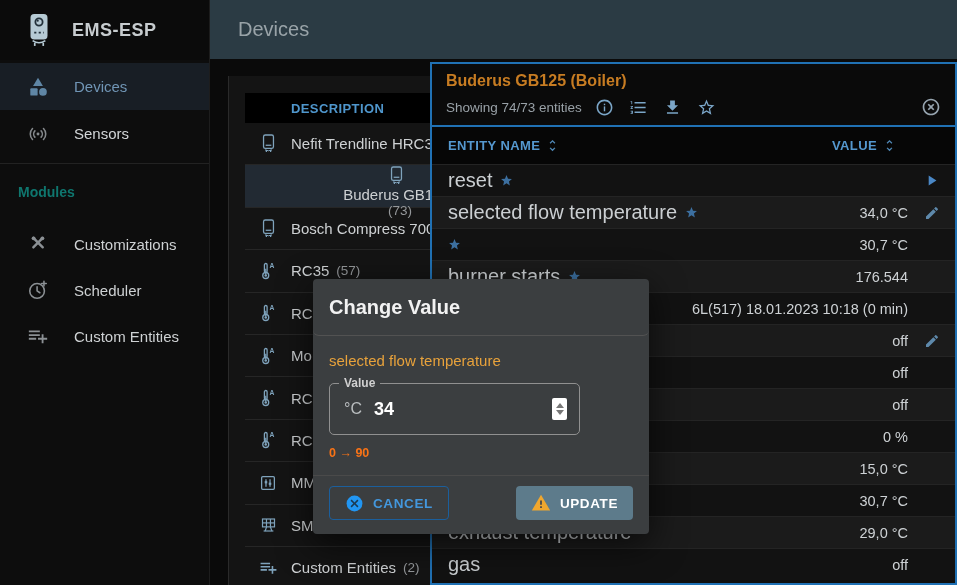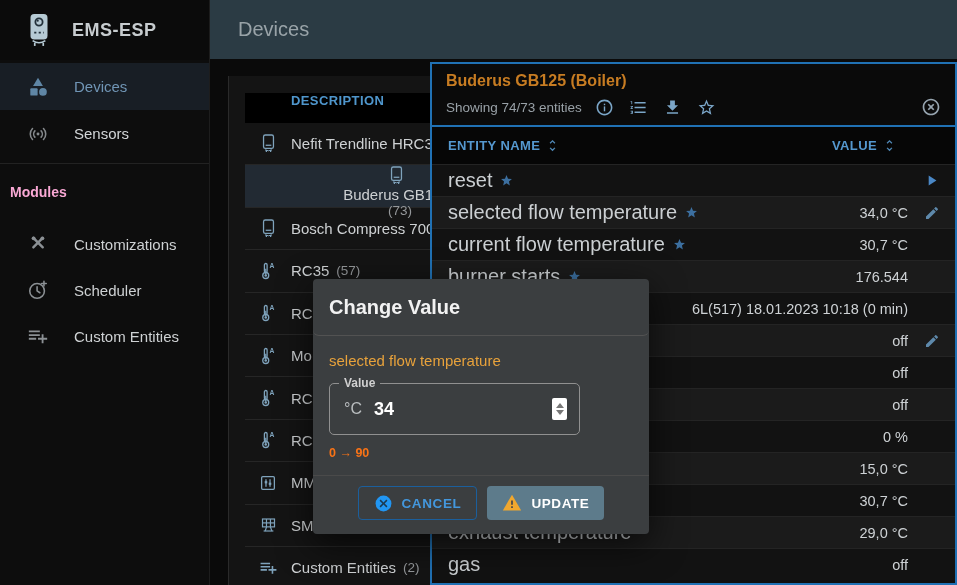--- a/index.html
+++ b/index.html
@@ -12,32 +12,32 @@
   .logo-row { height:60px; display:flex; align-items:center; padding-left:22px; gap:16px; background:#0b0b0b; }
   .brand { font-size:18px; font-weight:bold; color:#c7cccf; letter-spacing:.5px; }
   .nav { margin-top:3px; }
   .nav-item { height:47px; display:flex; align-items:center; padding-left:27px; gap:25px; cursor:pointer; }
   .nav-item .nicon { width:22px; height:22px; display:flex; align-items:center; justify-content:center; color:#85898c; }
   .nav-item .nlabel { font-size:15px; color:#d3d6d8; }
   .nav-item.active { background:#181e25; }
   .nav-item.active .nicon { color:#5f86a5; }
   .nav-item.active .nlabel { color:#7095b5; }
   .side-divider { border:none; border-top:1px solid #222; margin-top:6px; }
-  .modules-label { margin:20px 0 21px 10px; font-size:14px; font-weight:bold; color:#f9a8d4; }
+  .modules-label { margin:20px 0 21px 18px; font-size:14px; font-weight:bold; color:#0f766e; }
   .module-item { height:46px; display:flex; align-items:center; padding-left:27px; gap:25px; cursor:pointer; }
   .module-item .nicon { width:22px; height:22px; display:flex; align-items:center; justify-content:center; color:#8b9094; }
   .module-item .nlabel { font-size:15px; color:#ced1d3; }
 
   
   .topbar { position:absolute; left:210px; top:0; width:747px; height:59px; background:#2b3b44; z-index:4; }
   .topbar h1 { font-size:20px; font-weight:normal; color:#99a3a8; line-height:59px; padding-left:28px; }
 
   
   .devices-card { position:absolute; left:228px; top:76px; width:320px; height:509px; background:#141414; z-index:1; padding:17px 0 0 16px; border-left:1px solid #2a2a2a; }
-  .dev-head { height:30px; background:#000; display:flex; padding-left:46px; }
+  .dev-head { height:30px; background:#000; display:flex; align-items:center; padding-left:46px; }
   .dev-head span { font-size:13px; font-weight:bold; color:#4f96cc; letter-spacing:.4px; }
   .dev-row { height:42.4px; display:flex; align-items:center; border-bottom:1px solid #262626; cursor:pointer; }
   .dev-row.selected { background:#222a33;flex-direction:column; }
   .dev-icon { width:46px; display:flex; justify-content:center; color:#7fa3bc; }
   .dev-label { font-size:15px; color:#ced1d3; white-space:nowrap; }
   .dev-count { font-size:13.5px; color:#94979a; margin-left:7px; white-space:nowrap; }
 
   
   .entity-panel { position:absolute; left:430px; top:62px; width:527px; height:523px; background:#0f0f0f; border:2px solid #2071b4; z-index:2; }
   .panel-head { padding:8px 12px 8px 14px; background:#0a0a0a; }
@@ -65,21 +65,21 @@
   .dlg-title { padding:16px 16px; font-size:20px; font-weight:bold; color:#f2f2f2; line-height:24px; border-bottom:1px solid #525252;border-radius:6px; }
   .dlg-body { padding:14px 16px 15px 16px; }
   .dlg-entity { font-size:15px; color:#e8a23b; margin:2px 0 14px 0; }
   .field { position:relative; width:251px; height:52px; border:1px solid #909090; border-radius:5px; display:flex; align-items:center; padding:0 12px 0 14px; }
   .field-label { position:absolute; top:-8px; left:9px; background:#3b3e40; padding:0 5px; font-size:12px; font-weight:bold; color:#d0d0d0; }
   .unit { font-size:16px; color:#b9bdbf; }
   .val-input { width:60px; margin-left:12px; background:transparent; border:none; outline:none; font-family:"Liberation Sans", sans-serif; font-size:18px; font-weight:bold; color:#fff; }
   .spinner { margin-left:auto; width:15px; height:22px; background:#fff; border-radius:2px; display:flex; flex-direction:column; align-items:center; justify-content:center; gap:2px; cursor:pointer; }
   .spinner svg { display:block; }
   .range-hint { margin-top:11px; font-size:12.5px; font-weight:bold; color:#f97316; }
-  .dlg-actions { border-top:1px solid #4a4a4a; padding:10px 16px 14px 16px; display:flex; justify-content:center; gap:10px; }
+  .dlg-actions { border-top:1px solid #4a4a4a; padding:10px 16px 14px 16px; display:flex; justify-content:space-between; gap:10px; }
   .btn { height:34px; border-radius:4px; display:flex; align-items:center; gap:9px; font-family:"Liberation Sans", sans-serif; font-size:13.5px; font-weight:bold; letter-spacing:.6px; padding:0 15px; cursor:pointer; }
   .btn-cancel { background:transparent; border:1px solid #1b5f9d; color:#4397dd; }
   .btn-update { background:#5d7b8b; border:none; color:#ffffff; }
   .btn .bicon { display:flex; }
 </style>
 </head>
 <body>
 
 <div id="screen">
 
@@ -405,21 +405,20 @@
             <span class="row-action">
               <svg width="16" height="16" viewBox="0 0 24 24" fill="currentColor">
                 <path d="M3 17.25V21h3.75L17.81 9.94l-3.75-3.75L3 17.25zM20.71 7.04c.39-.39.39-1.02 0-1.41l-2.34-2.34a.996.996 0 0 0-1.41 0l-1.83 1.83 3.75 3.75 1.83-1.83z"></path>
               </svg>
             </span>
           </span>
   </div>
 
   <div class="ent-row even">
     <span class="ent-name">
-      <span class="ename">current flow temperature</span>
       <span class="fav-star">
         <svg width="13" height="13" viewBox="0 0 24 24" fill="currentColor">
                 <path d="M12 17.27L18.18 21l-1.64-7.03L22 9.24l-7.19-.61L12 2 9.19 8.63 2 9.24l5.46 4.73L5.82 21z"></path>
               </svg>
       </span>
     </span>
     <span class="ent-val">30,7 °C</span>
     <span class="ent-slot"></span>
   </div>
 

